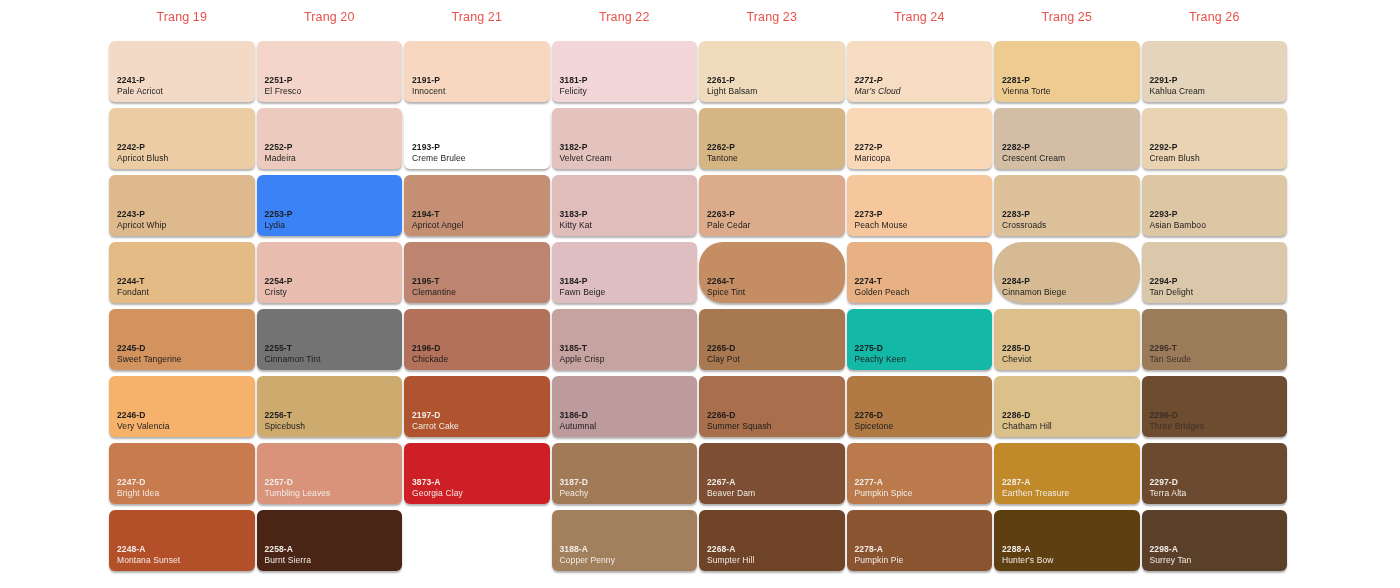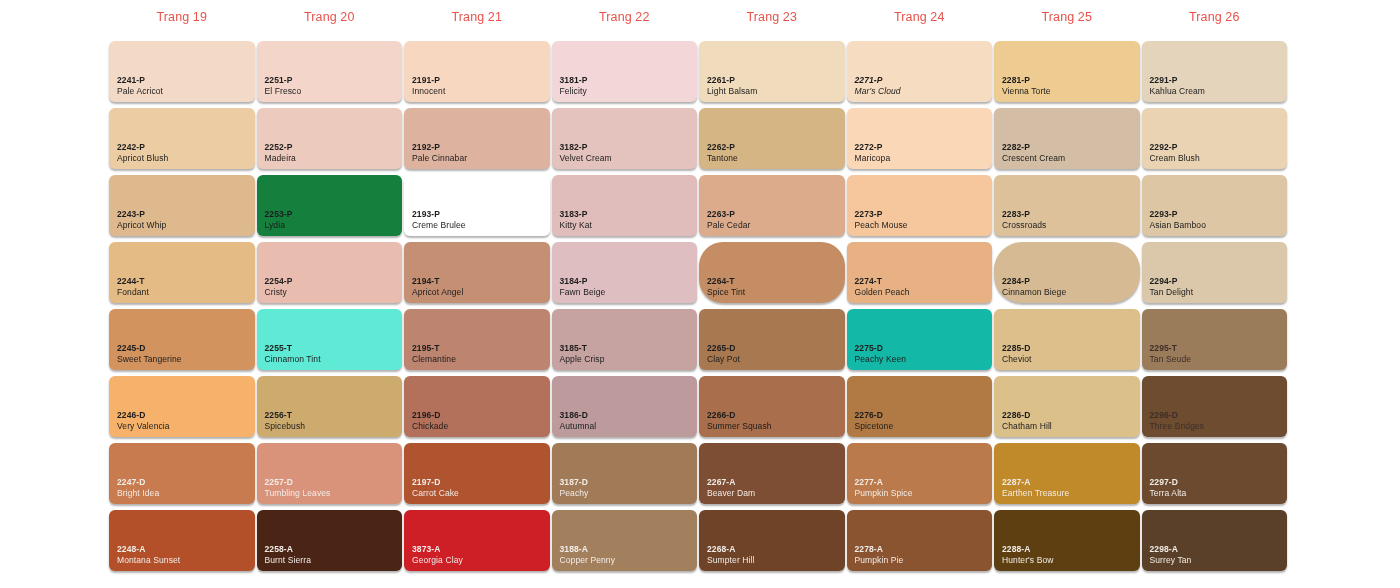--- a/index.html
+++ b/index.html
@@ -162,33 +162,33 @@
             <span class="swatch-code">2251-P</span>
             <span class="swatch-name">El Fresco</span>
           </div>
         </div>
         <div class="swatch txt-dark" style="background: rgb(237, 202, 190);">
           <div class="swatch-labels">
             <span class="swatch-code">2252-P</span>
             <span class="swatch-name">Madeira</span>
           </div>
         </div>
-        <div class="swatch txt-dark" style="background: #15803d;">
+        <div class="swatch txt-dark" style="background: #3b82f6;">
           <div class="swatch-labels">
             <span class="swatch-code">2253-P</span>
             <span class="swatch-name">Lydia</span>
           </div>
         </div>
         <div class="swatch txt-dark" style="background: rgb(232, 189, 176);">
           <div class="swatch-labels">
             <span class="swatch-code">2254-P</span>
             <span class="swatch-name">Cristy</span>
           </div>
         </div>
-        <div class="swatch txt-dark" style="background: #5eead4; text-decoration: underline;">
+        <div class="swatch txt-dark" style="background: #737373; text-decoration: underline;">
           <div class="swatch-labels">
             <span class="swatch-code">2255-T</span>
             <span class="swatch-name">Cinnamon Tint</span>
           </div>
         </div>
         <div class="swatch txt-dark" style="background: rgb(205, 171, 111);">
           <div class="swatch-labels">
             <span class="swatch-code">2256-T</span>
             <span class="swatch-name">Spicebush</span>
           </div>
@@ -204,26 +204,20 @@
             <span class="swatch-code">2258-A</span>
             <span class="swatch-name">Burnt Sierra</span>
           </div>
         </div>
       </div>
       <div class="column">
         <div class="swatch txt-dark" style="background: rgb(247, 215, 192);">
           <div class="swatch-labels">
             <span class="swatch-code">2191-P</span>
             <span class="swatch-name">Innocent</span>
-          </div>
-        </div>
-        <div class="swatch txt-dark" style="background: rgb(221, 179, 160);">
-          <div class="swatch-labels">
-            <span class="swatch-code">2192-P</span>
-            <span class="swatch-name">Pale Cinnabar</span>
           </div>
         </div>
         <div class="swatch txt-dark">
           <div class="swatch-labels">
             <span class="swatch-code">2193-P</span>
             <span class="swatch-name">Creme Brulee</span>
           </div>
         </div>
         <div class="swatch txt-dark" style="background: rgb(197, 143, 116);">
           <div class="swatch-labels">

